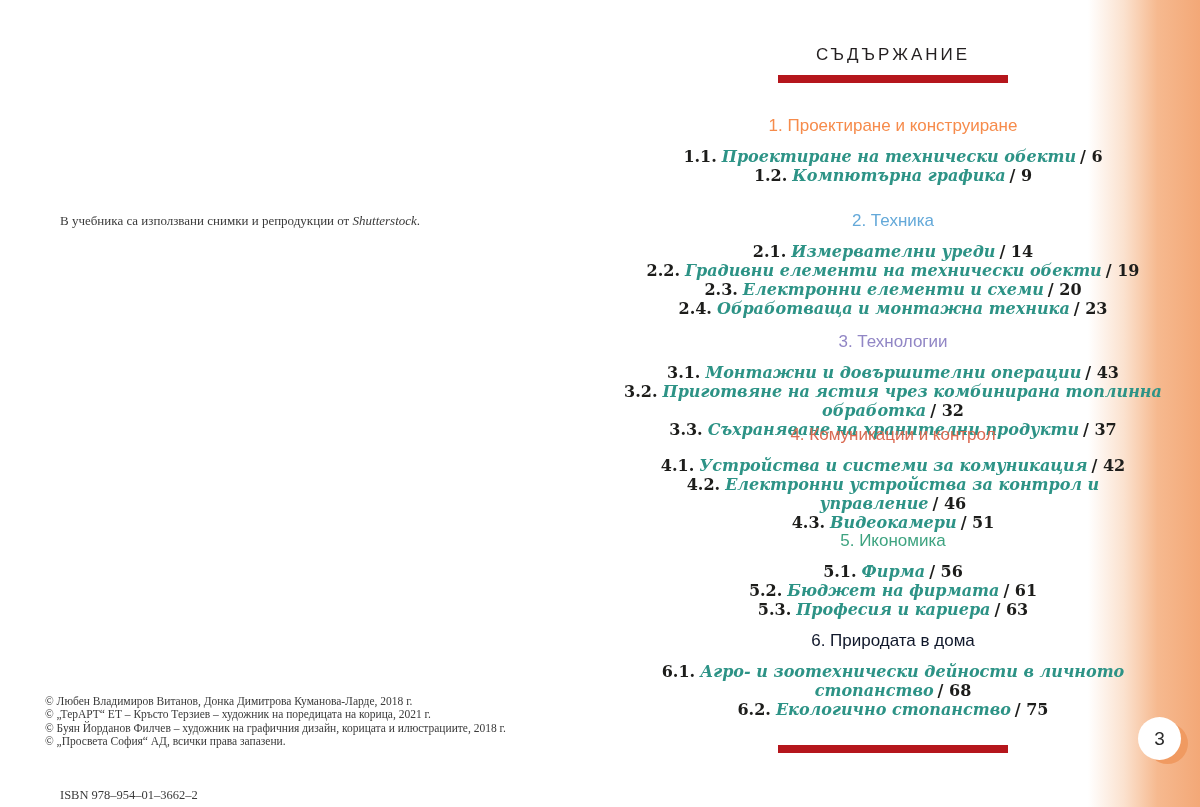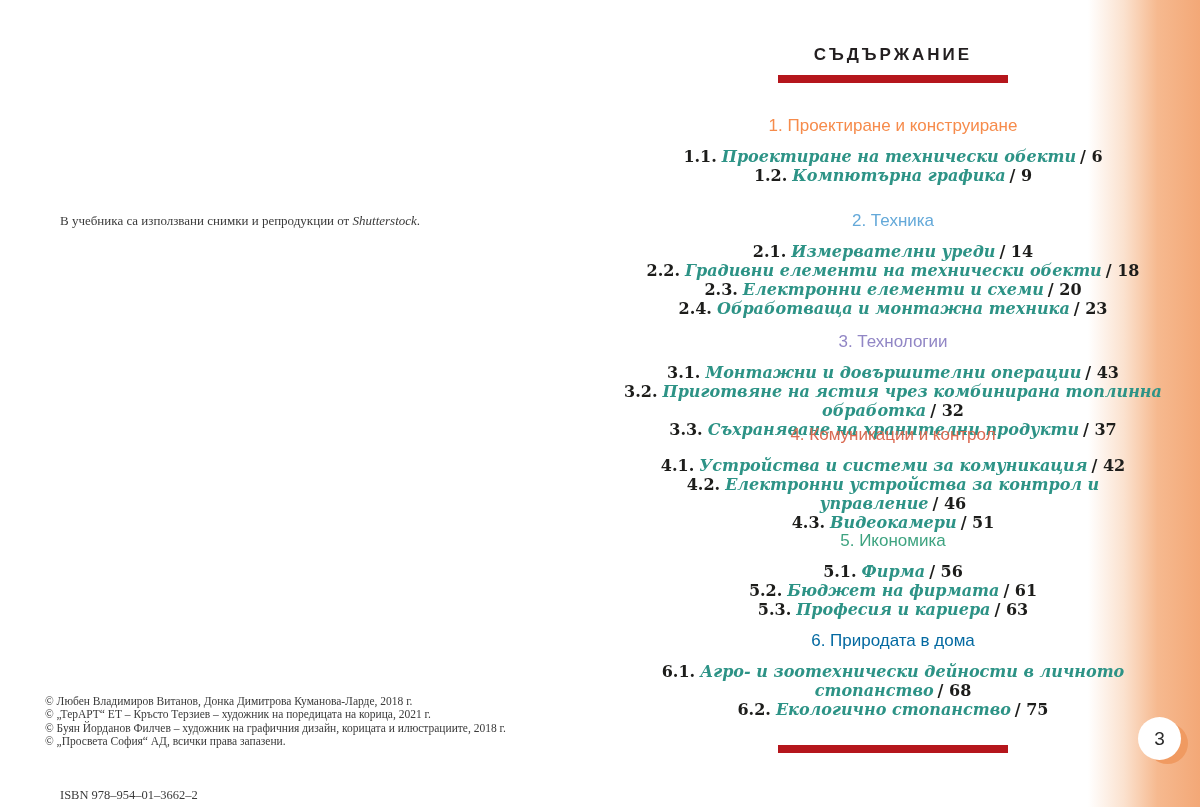--- a/index.html
+++ b/index.html
@@ -22,21 +22,21 @@
   
   .left-note{position:absolute;left:60px;top:200px;font:13px "Liberation Serif",serif;color:#3a3a3a;}
   .left-note .it{font-style:italic;}
   .copyright{position:absolute;left:45px;top:695px;font:11.5px/13.3px "Liberation Serif",serif;color:#3a3a3a;}
   .copyright p{margin:0;}
   .isbn{position:absolute;left:60px;top:752px;font:12.5px "Liberation Serif",serif;color:#3a3a3a;margin-top:36px;}
   
   .toc{position:absolute;left:618px;top:0;width:550px;height:100%;text-align:center;}
   .toc-title{
     position:absolute;left:0;right:0;top:45px;margin:0;
-    font-size:17px;font-weight:bold;letter-spacing:3px;color:#231f20;
+    font-size:17px;font-weight:normal;letter-spacing:3px;color:#231f20;
   }
   .rule{position:absolute;left:160px;width:230px;height:8px;background:var(--bar_red);}
   .rule-top{top:75px;}
   .rule-bottom{top:745px;}
   .sec{position:absolute;left:0;right:0;}
   .s0{top:111px;} .s1{top:206px;} .s2{top:327px;}
   .s3{top:420px;} .s4{top:526px;} .s5{top:626px;}
   .sec h2{margin:0 0 6px 0;font-size:17px;line-height:30px;font-weight:normal;}
   .entry{margin:0;font-family:"DejaVu Serif",serif;font-size:16px;line-height:19px;font-weight:bold;color:#1d1d1b;}
   .e-num{margin-right:5px;}
@@ -67,21 +67,21 @@
 
     <div class="sec s0">
       <h2 style="color: rgb(246, 139, 75);">1. Проектиране и конструиране</h2>
       <p class="entry"><span class="e-num">1.1.</span><span class="e-title">Проектиране на технически обекти</span><span class="e-page">/ 6</span></p>
       <p class="entry"><span class="e-num">1.2.</span><span class="e-title">Компютърна графика</span><span class="e-page">/ 9</span></p>
     </div>
 
     <div class="sec s1">
       <h2 style="color: rgb(100, 169, 217);">2. Техника</h2>
       <p class="entry"><span class="e-num">2.1.</span><span class="e-title">Измервателни уреди</span><span class="e-page">/ 14</span></p>
-      <p class="entry"><span class="e-num">2.2.</span><span class="e-title">Градивни елементи на технически обекти</span><span class="e-page">/ 18</span></p>
+      <p class="entry"><span class="e-num">2.2.</span><span class="e-title">Градивни елементи на технически обекти</span><span class="e-page">/ 19</span></p>
       <p class="entry"><span class="e-num">2.3.</span><span class="e-title">Електронни елементи и схеми</span><span class="e-page">/ 20</span></p>
       <p class="entry"><span class="e-num">2.4.</span><span class="e-title">Обработваща и монтажна техника</span><span class="e-page">/ 23</span></p>
     </div>
 
     <div class="sec s2">
       <h2 style="color: rgb(145, 134, 197);">3. Технологии</h2>
       <p class="entry"><span class="e-num">3.1.</span><span class="e-title">Монтажни и довършителни операции</span><span class="e-page">/ 43</span></p>
       <p class="entry"><span class="e-num">3.2.</span><span class="e-title">Приготвяне на ястия чрез комбинирана топлинна обработка</span><span class="e-page">/ 32</span></p>
       <p class="entry"><span class="e-num">3.3.</span><span class="e-title">Съхраняване на хранителни продукти</span><span class="e-page">/ 37</span></p>
     </div>
@@ -94,21 +94,21 @@
     </div>
 
     <div class="sec s4">
       <h2 style="color: rgb(62, 163, 128);">5. Икономика</h2>
       <p class="entry"><span class="e-num">5.1.</span><span class="e-title">Фирма</span><span class="e-page">/ 56</span></p>
       <p class="entry"><span class="e-num">5.2.</span><span class="e-title">Бюджет на фирмата</span><span class="e-page">/ 61</span></p>
       <p class="entry"><span class="e-num">5.3.</span><span class="e-title">Професия и кариера</span><span class="e-page">/ 63</span></p>
     </div>
 
     <div class="sec s5">
-      <h2 style="color: #0369a1;">6. Природата в дома</h2>
+      <h2 style="color: #0f172a;">6. Природата в дома</h2>
       <p class="entry"><span class="e-num">6.1.</span><span class="e-title">Агро- и зоотехнически дейности в личното стопанство</span><span class="e-page">/ 68</span></p>
       <p class="entry"><span class="e-num">6.2.</span><span class="e-title">Екологично стопанство</span><span class="e-page">/ 75</span></p>
     </div>
 
     <div class="rule rule-bottom"></div>
   </div>
 
   <div class="badge">
       <span>3</span>
     </div>

